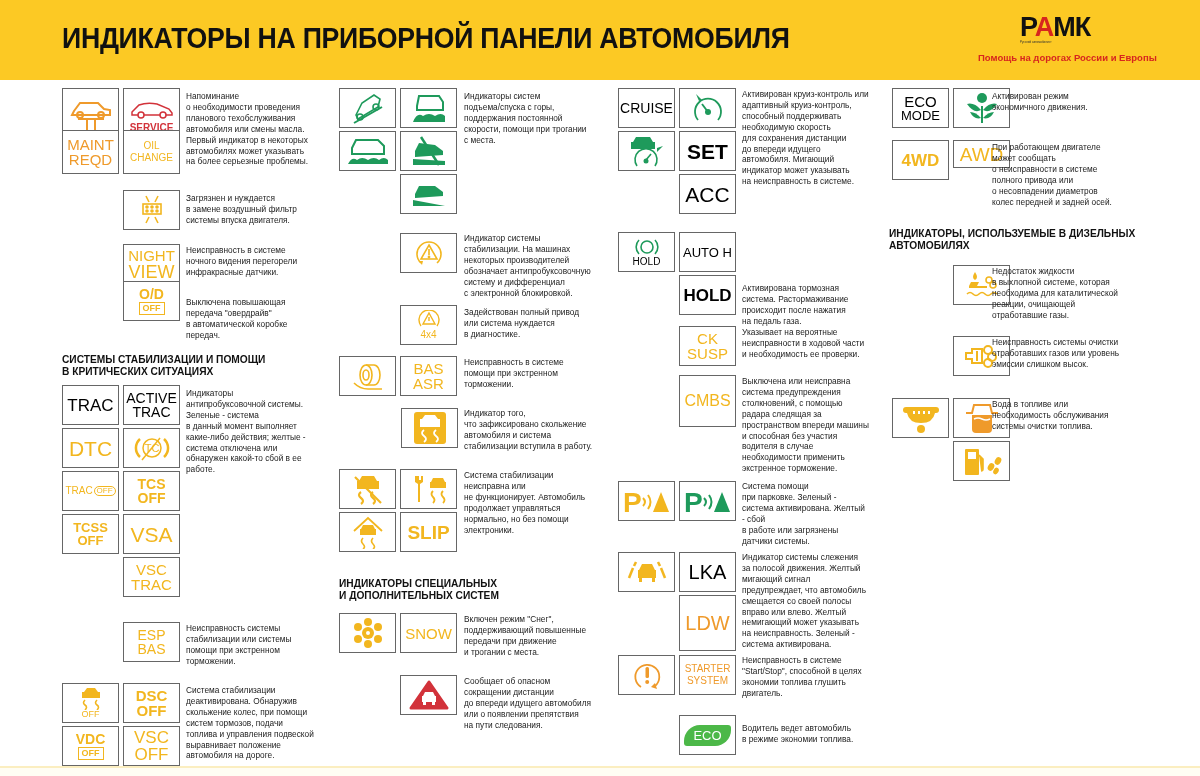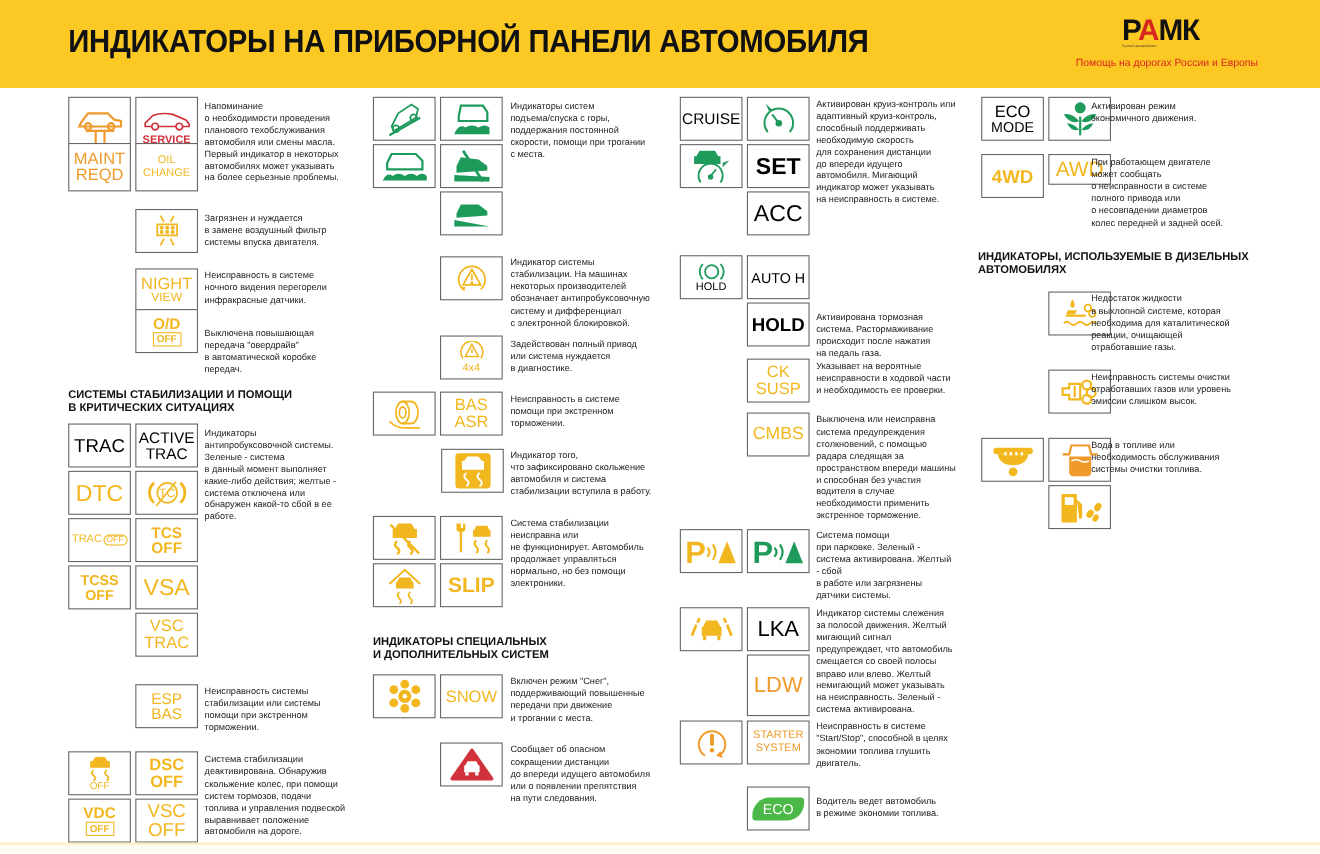--- a/index.html
+++ b/index.html
@@ -5,21 +5,21 @@
   * { box-sizing: border-box; margin: 0; padding: 0; }
   html, body { width: 1200px; height: 776px; overflow: hidden; background: #fffdf3; }
   body { font-family: "Liberation Sans", sans-serif; color: #222; position: relative; }
 
   .header { position: absolute; left: 0; top: 0; width: 1200px; height: 80px; background: #fcc924; }
   .page-title { position: absolute; left: 62px; top: 22px; font-size: 29px; font-weight: bold; letter-spacing: -0.3px; color: #111; transform: scaleX(0.92); transform-origin: left; white-space: nowrap; }
   .logo { position: absolute; left: 1020px; top: 14px; width: 90px; height: 30px; }
   .logo-text { font-size: 27px; font-weight: 900; color: #111; letter-spacing: -1px; line-height: 26px; font-family: "Liberation Sans", sans-serif; }
   .logo-text .red { color: #d7261e; }
   .logo-sub { font-size: 3px; color: #333; margin-top: 0px; line-height: 4px; }
-  .tagline { position: absolute; left: 978px; top: 52px; font-size: 9.5px; font-weight: normal; color: #d7261e; white-space: nowrap; }
+  .tagline { position: absolute; left: 978px; top: 52px; font-size: 9.5px; font-weight: bold; color: #d7261e; white-space: nowrap; }
 
   .content { position: absolute; left: 0; top: 80px; width: 1200px; height: 686px; background: #fff; }
   .bottom-line { position: absolute; left: 0; top: 766px; width: 1200px; height: 2px; background: #fbeec0; }
 
   .box { position: absolute; width: 57px; height: 57px; border: 1.5px solid #666; background: #fff; display: flex; align-items: center; justify-content: center; flex-direction: column; text-align: center; overflow: hidden; }
   .box .t { line-height: 1; font-family: "Liberation Sans", sans-serif; }
   .y { color: #f2b61f; }
   .o { color: #ef9a2b; }
   .g { color: #000000; }
   .r { color: #d2323a; }
@@ -99,21 +99,21 @@
         <line x1="18" y1="23" x2="21" y2="29"></line>
       </g>
     </svg>
 </div>
 <div class="desc" style="left:186px;top:193px;">Загрязнен и нуждается
 в замене воздушный фильтр
 системы впуска двигателя.</div>
 
 <div class="box" style="left:123px;top:244px;height:40px;">
   <span class="t y" style="font-size:15px;">NIGHT</span>
-  <span class="t y" style="font-size:11px;">VIEW</span>
+  <span class="t y" style="font-size:18px;">VIEW</span>
 </div>
 <div class="desc" style="left:186px;top:245px;">Неисправность в системе
 ночного видения перегорели
 инфракрасные датчики.</div>
 
 <div class="box" style="left:123px;top:281px;height:40px;">
   <span class="t y" style="font-size:14px;font-weight:bold;">O/D</span>
   <span class="offtag">OFF</span>
 </div>
 <div class="desc" style="left:186px;top:297px;">Выключена повышающая
@@ -473,21 +473,21 @@
 на педаль газа.</div>
 
 <div class="box" style="left:679px;top:326px;height:40px;">
   <span class="t y" style="font-size:15px;">CK</span>
   <span class="t y" style="font-size:15px;">SUSP</span>
 </div>
 <div class="desc" style="left:742px;top:327px;">Указывает на вероятные
 неисправности в ходовой части
 и необходимость ее проверки.</div>
 
-<div class="box" style="left:679px;top:375px;height:40px;">
+<div class="box" style="left:679px;top:375px;height:52px;">
   <span class="t y" style="font-size:16px;">CMBS</span>
 </div>
 <div class="desc" style="left:742px;top:376px;">Выключена или неисправна
 система предупреждения
 столкновений, с помощью
 радара следящая за
 пространством впереди машины
 и способная без участия
 водителя в случае
 необходимости применить

